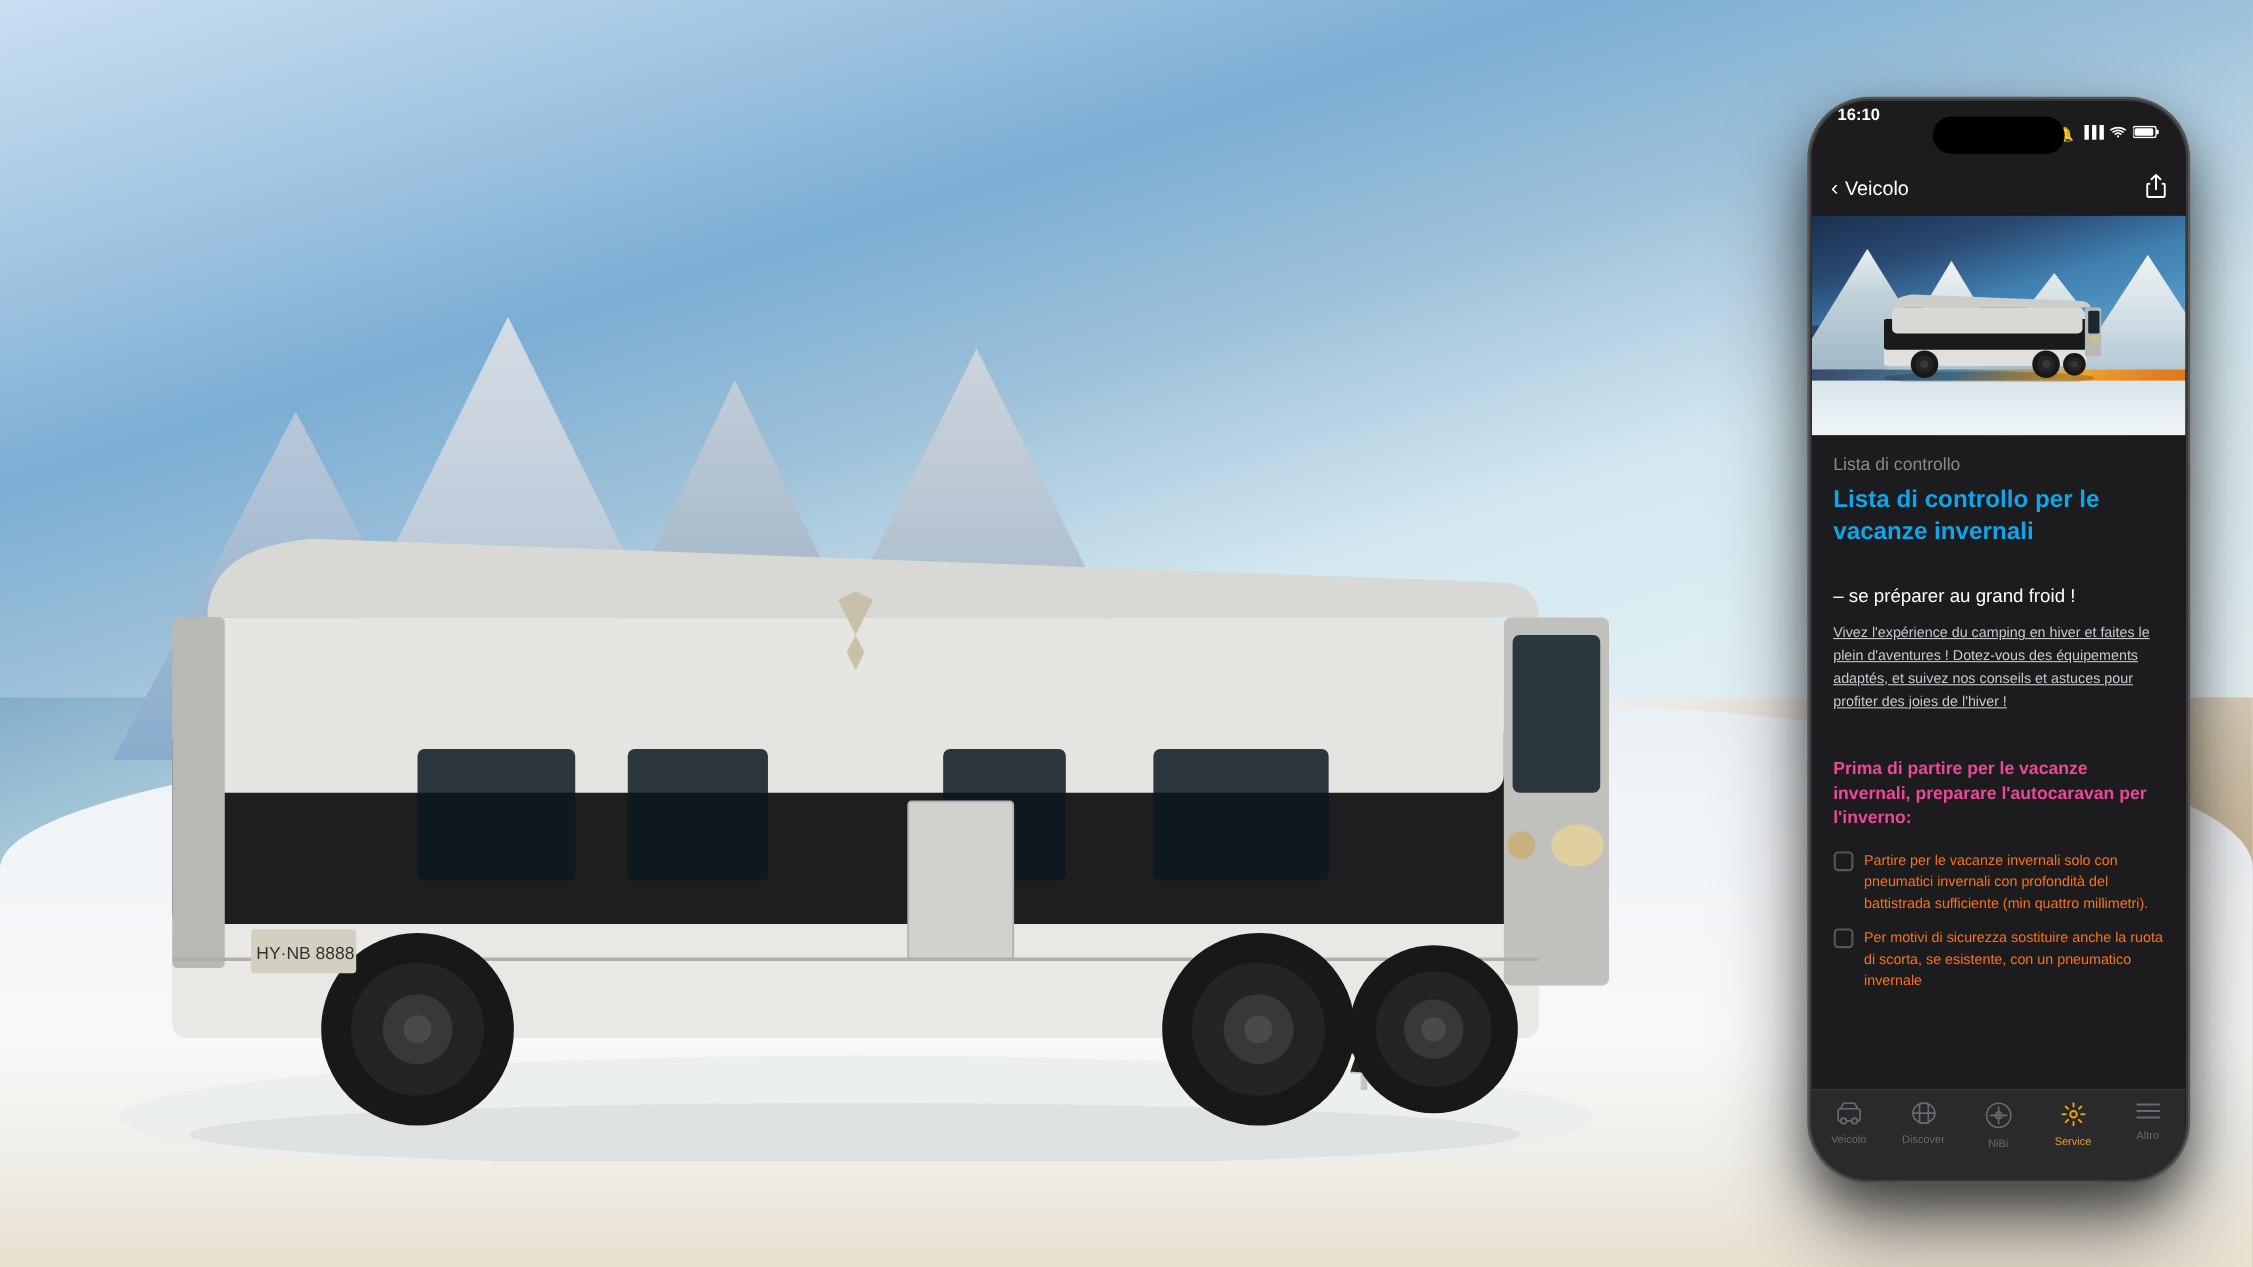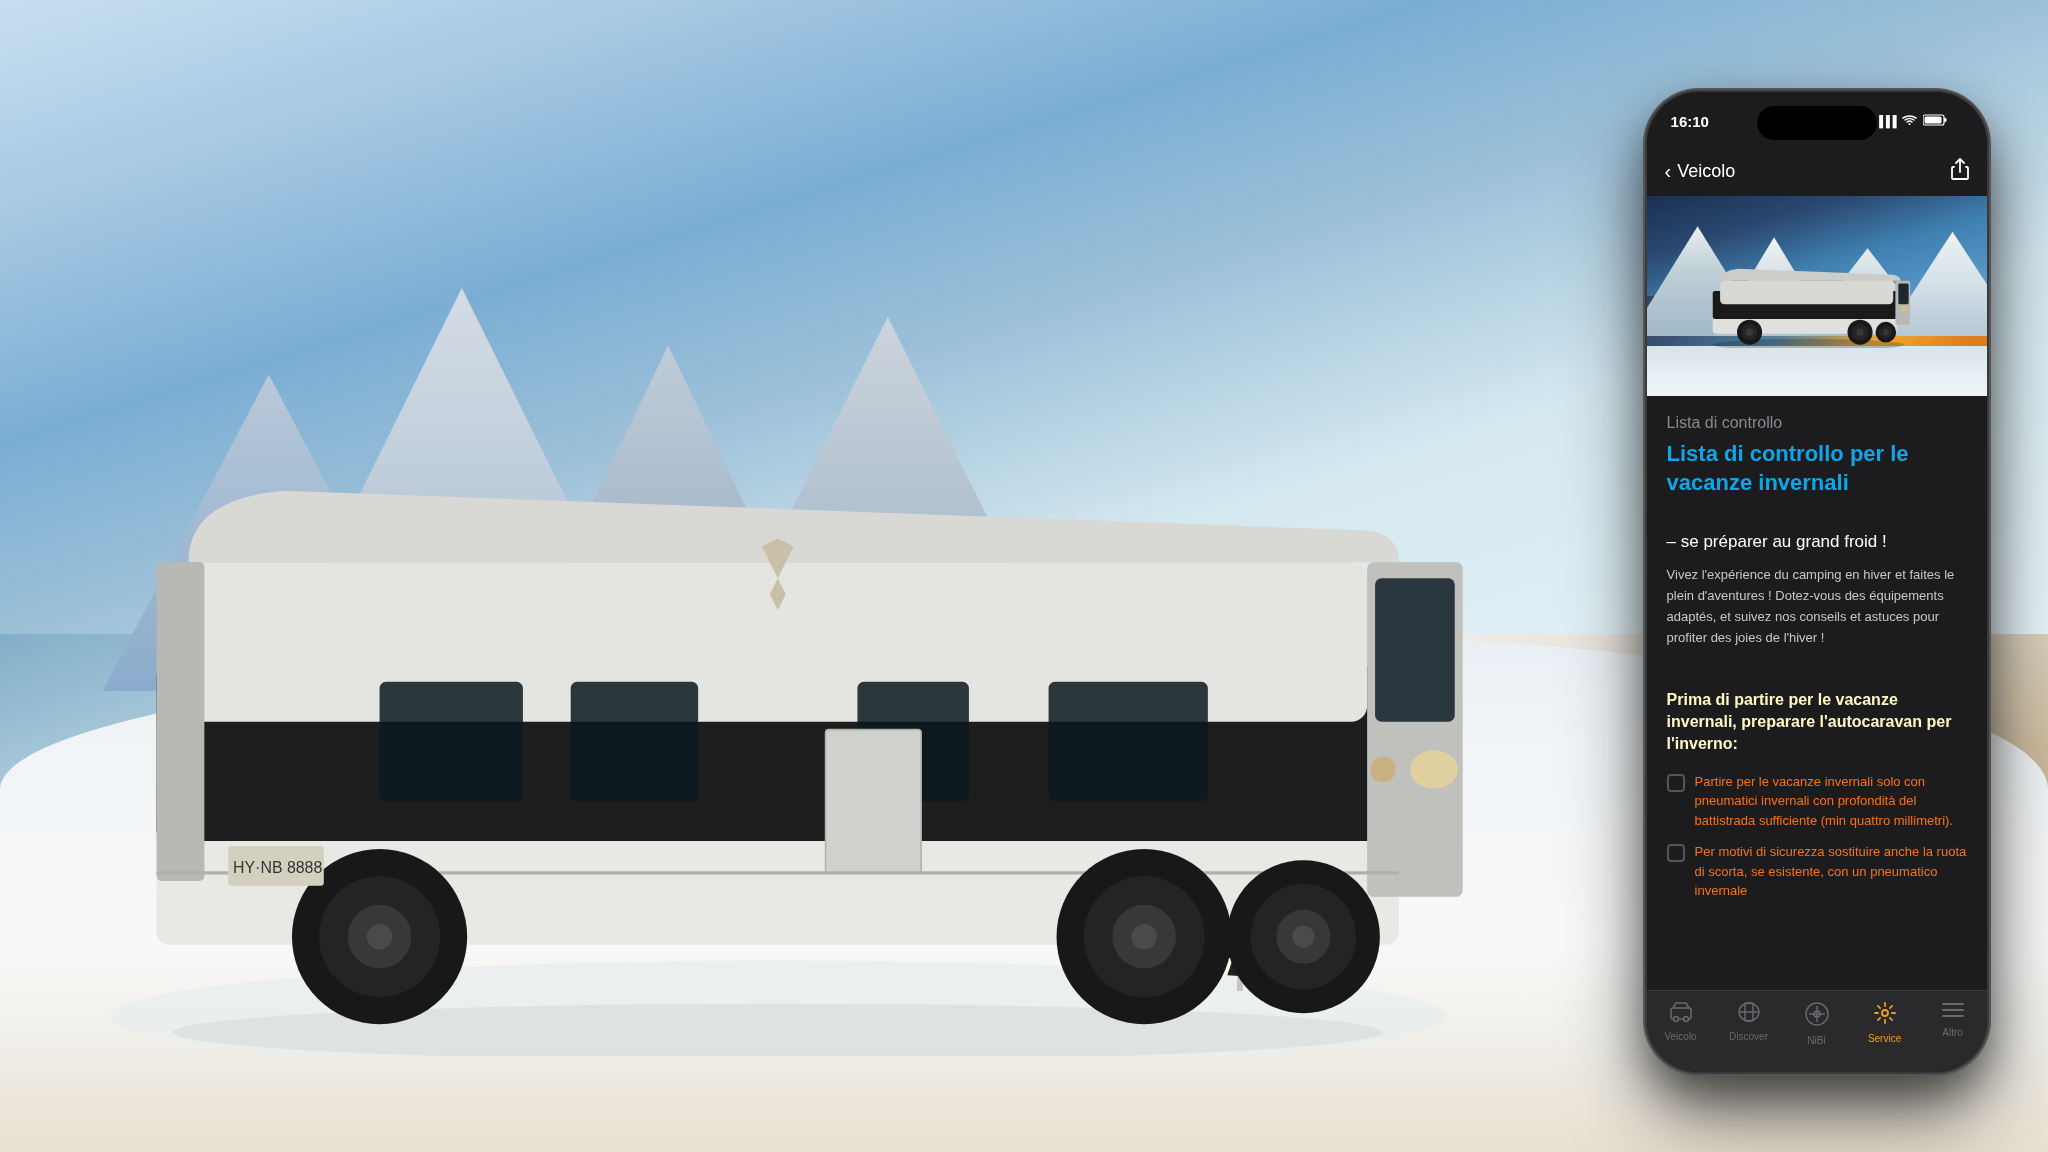--- a/index.html
+++ b/index.html
@@ -149,24 +149,23 @@
       height: 34px;
       background: #000;
       border-radius: 20px;
       z-index: 100;
     }
 
     
     .status-bar {
       position: absolute;
       top: 0;
-      left: 0; right: 16px;
+      left: 0; right: 0;
       height: 54px;
       display: flex;
-      align-items: center;
       justify-content: space-between;
       padding: 0 24px;
       z-index: 90;
     }
 
     .status-time {
       color: #fff;
       font-size: 15px;
       font-weight: 600;
       padding-top: 4px;
@@ -318,24 +317,25 @@
       font-weight: 400;
       line-height: 1.3;
       margin-bottom: 12px;
     }
 
     .content-body {
       color: #c8c8cc;
       font-size: 13px;
       line-height: 1.6;
       margin-bottom: 20px;
+      text-decoration: underline;
     }
 
     .content-section-title {
-      color: #fef9c3;
+      color: #ec4899;
       font-size: 16px;
       font-weight: 700;
       line-height: 1.4;
       margin-bottom: 16px;
       margin-top: 40px;
     }
 
     .checklist-item {
       display: flex;
       align-items: flex-start;

